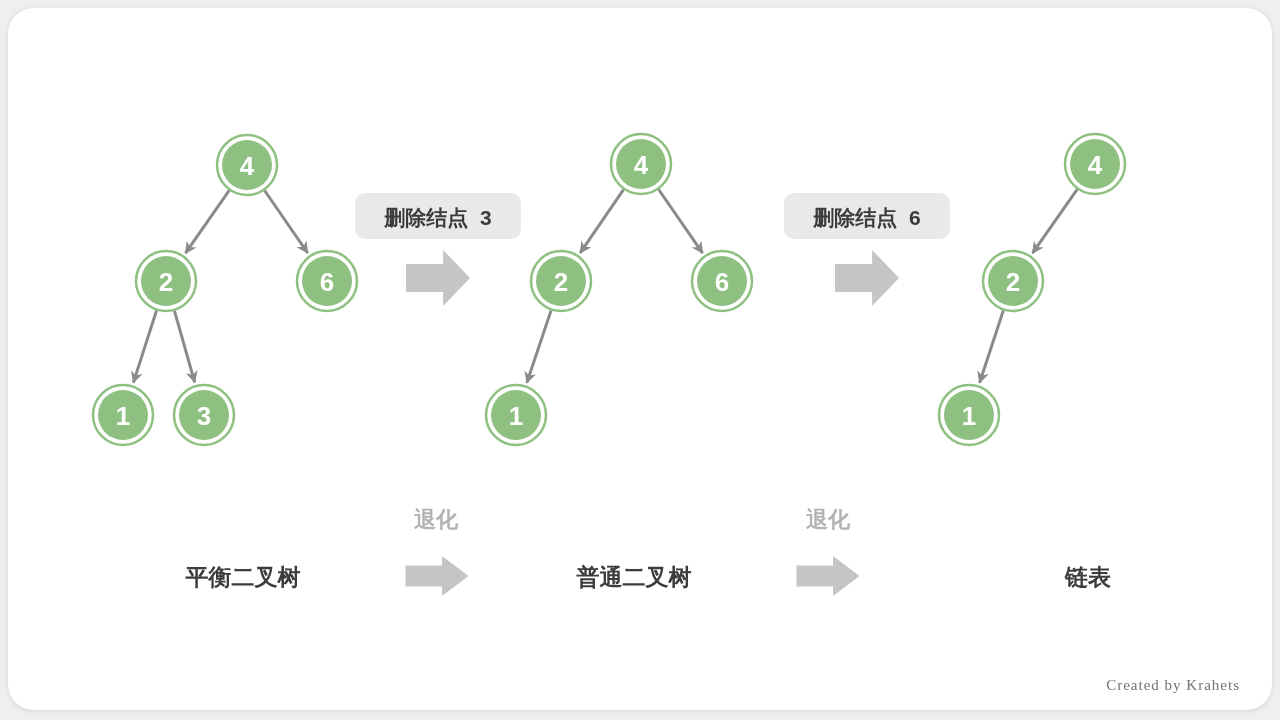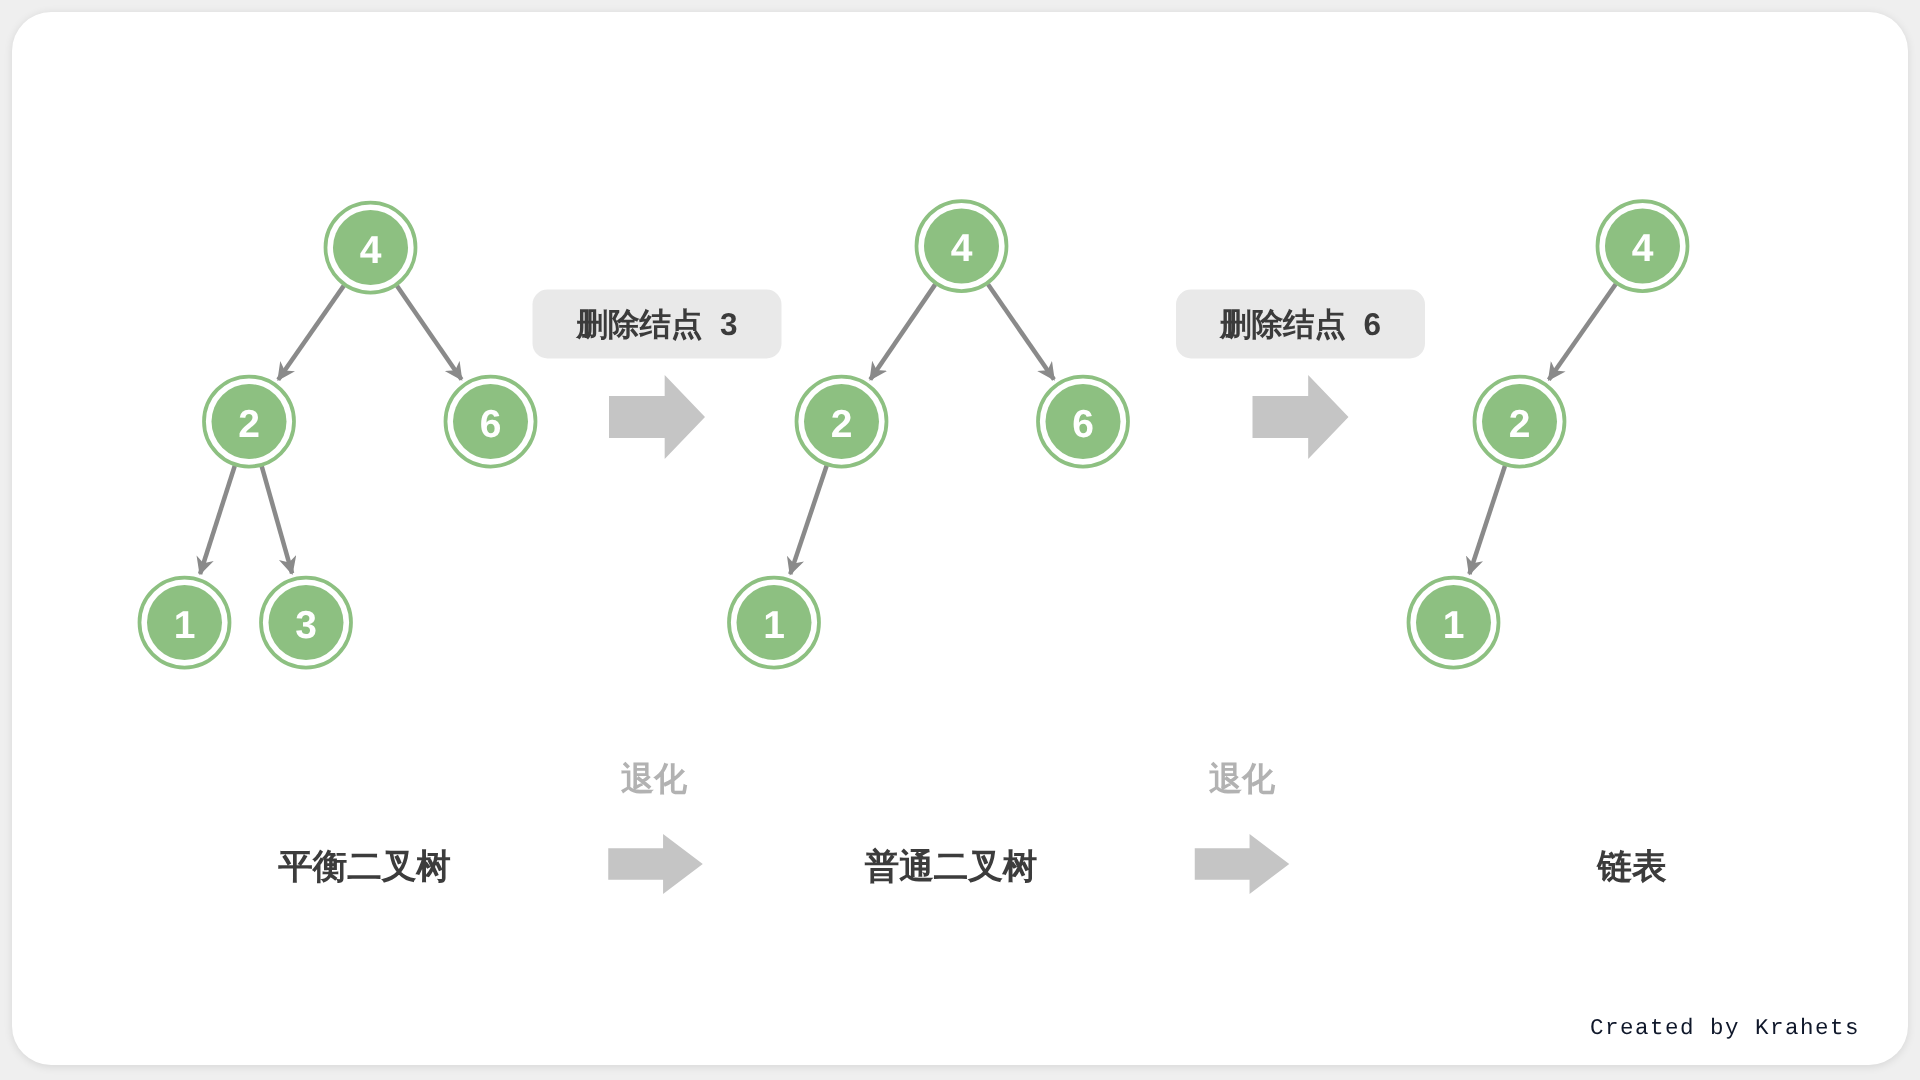--- a/index.html
+++ b/index.html
@@ -30,24 +30,24 @@
     position: absolute;
     left: 0;
     top: 0;
     width: 1280px;
     height: 720px;
   }
   .watermark {
     position: absolute;
     right: 40px;
     bottom: 26px;
-    font-family: Liberation Mono, monospace;
+    font-family: Liberation Serif, serif;
     font-size: 15px;
     letter-spacing: 1px;
-    color: #0f172a;
+    color: #737373;
   }
   
   text.node-value {
     font-family: "Liberation Sans", sans-serif;
     font-size: 26px;
     font-weight: bold;
     fill: #ffffff;
   }
   text.delete-label {
     font-family: "Liberation Sans", sans-serif;

